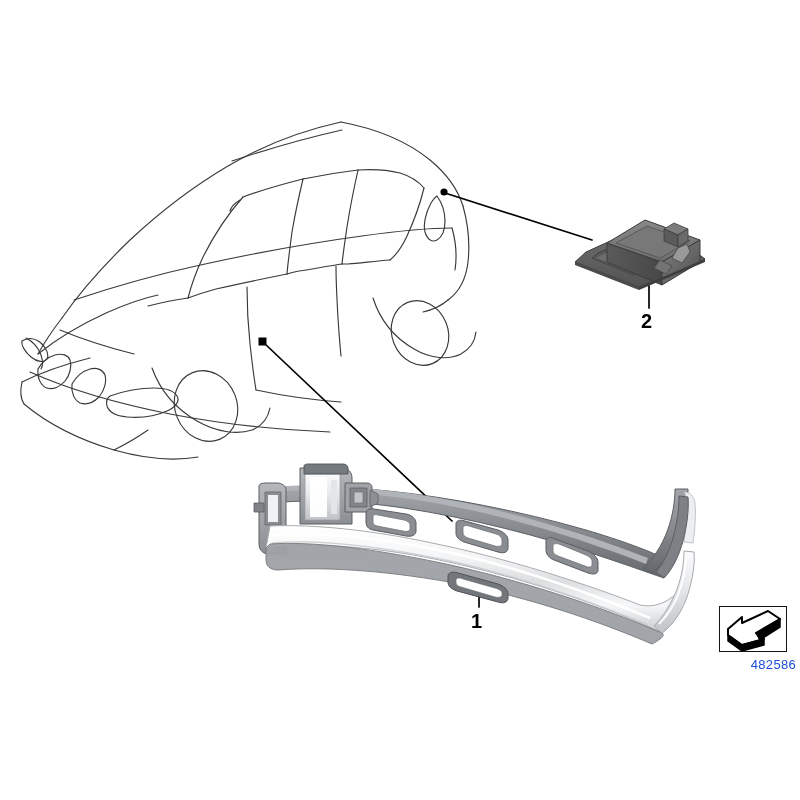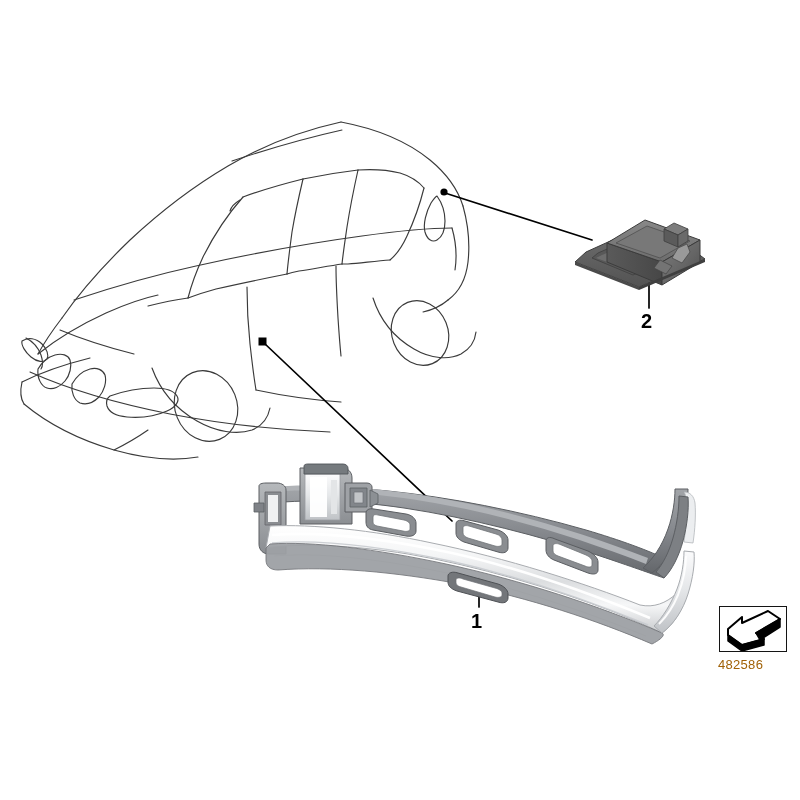--- a/index.html
+++ b/index.html
@@ -34,24 +34,24 @@
     line-height: 1;
     letter-spacing: 0;
   }
   #callout-number-1 { left: 471px; top: 611px; }
   #callout-number-2 { left: 641px; top: 311px; }
   #diagram-id-label {
     position: absolute;
     left: 718px;
     top: 657px;
     width: 78px;
-    text-align: left;
+    text-align: right;
     font-family: "Liberation Sans", sans-serif;
     font-size: 13px;
-    color: #a16207;
+    color: #1d4ed8;
     letter-spacing: 0.3px;
   }
   #orientation-icon-box {
     position: absolute;
     left: 719px;
     top: 606px;
     width: 68px;
     height: 46px;
     border: 1px solid #141414;
     background: #ffffff;

